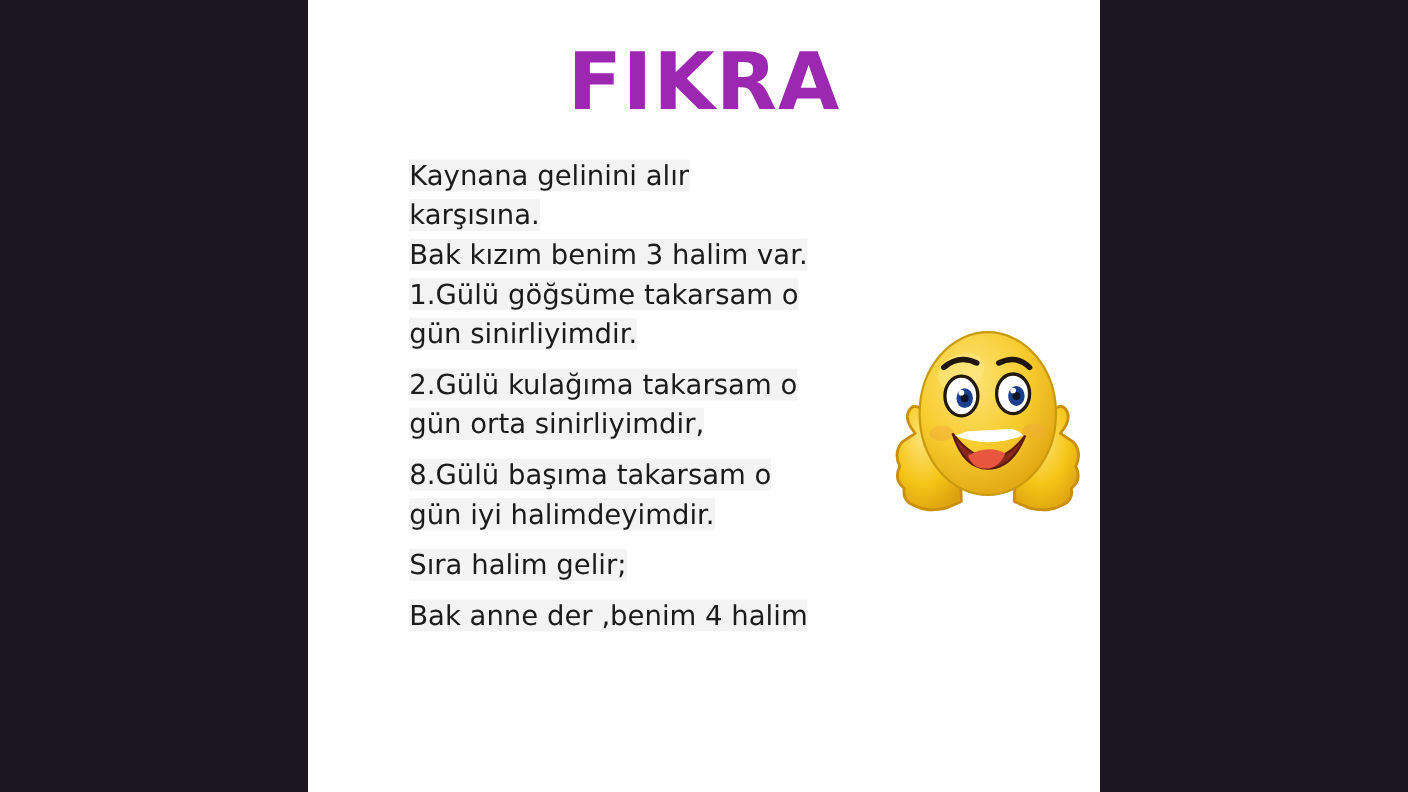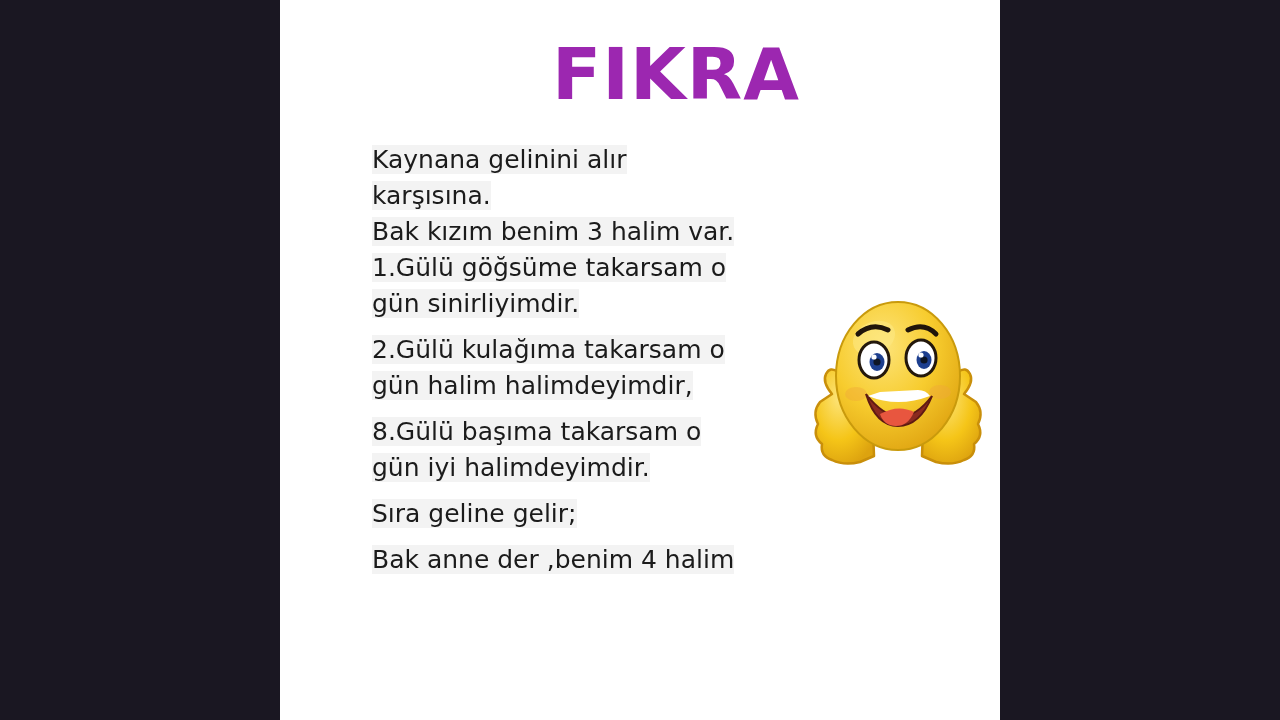--- a/index.html
+++ b/index.html
@@ -33,21 +33,20 @@
     left: 0;
     top: 38px;
     width: 720px;
     text-align: center;
     font-family: "DejaVu Sans", sans-serif;
     font-weight: 700;
     font-size: 72px;
     letter-spacing: 1px;
     color: #9c27b0;
     line-height: 1;
-    padding-left: 36px;
   }
   .body-text {
     position: absolute;
     left: 92px;
     top: 142px;
     width: 470px;
     font-family: "DejaVu Sans", sans-serif;
     font-size: 25px;
     line-height: 36px;
     color: #1b1b1b;
@@ -81,26 +80,26 @@
     <div class="title">FIKRA</div>
 
     <div class="body-text">
       <p><span class="ln">Kaynana gelinini alır</span></p>
       <p><span class="ln">karşısına.</span></p>
       <p><span class="ln">Bak kızım benim 3 halim var.</span></p>
       <p><span class="ln">1.Gülü göğsüme takarsam o</span></p>
       <p><span class="ln">gün sinirliyimdir.</span></p>
 
       <p class="gap"><span class="ln">2.Gülü kulağıma takarsam o</span></p>
-      <p><span class="ln">gün halim halimdeyimdir,</span></p>
+      <p><span class="ln">gün orta sinirliyimdir,</span></p>
 
       <p class="gap"><span class="ln">8.Gülü başıma takarsam o</span></p>
       <p><span class="ln">gün iyi halimdeyimdir.</span></p>
 
-      <p class="gap"><span class="ln">Sıra geline gelir;</span></p>
+      <p class="gap"><span class="ln">Sıra halim gelir;</span></p>
 
       <p class="gap"><span class="ln">Bak anne der ,benim 4 halim</span></p>
     </div>
 
     <div class="emoji">
       <svg viewBox="0 0 180 200" width="180" height="200" xmlns="http://www.w3.org/2000/svg">
         <defs>
           <radialGradient id="faceGrad" cx="38%" cy="30%" r="75%">
             <stop offset="0%" stop-color="#fde47a"></stop>
             <stop offset="55%" stop-color="#f7cc2e"></stop>

